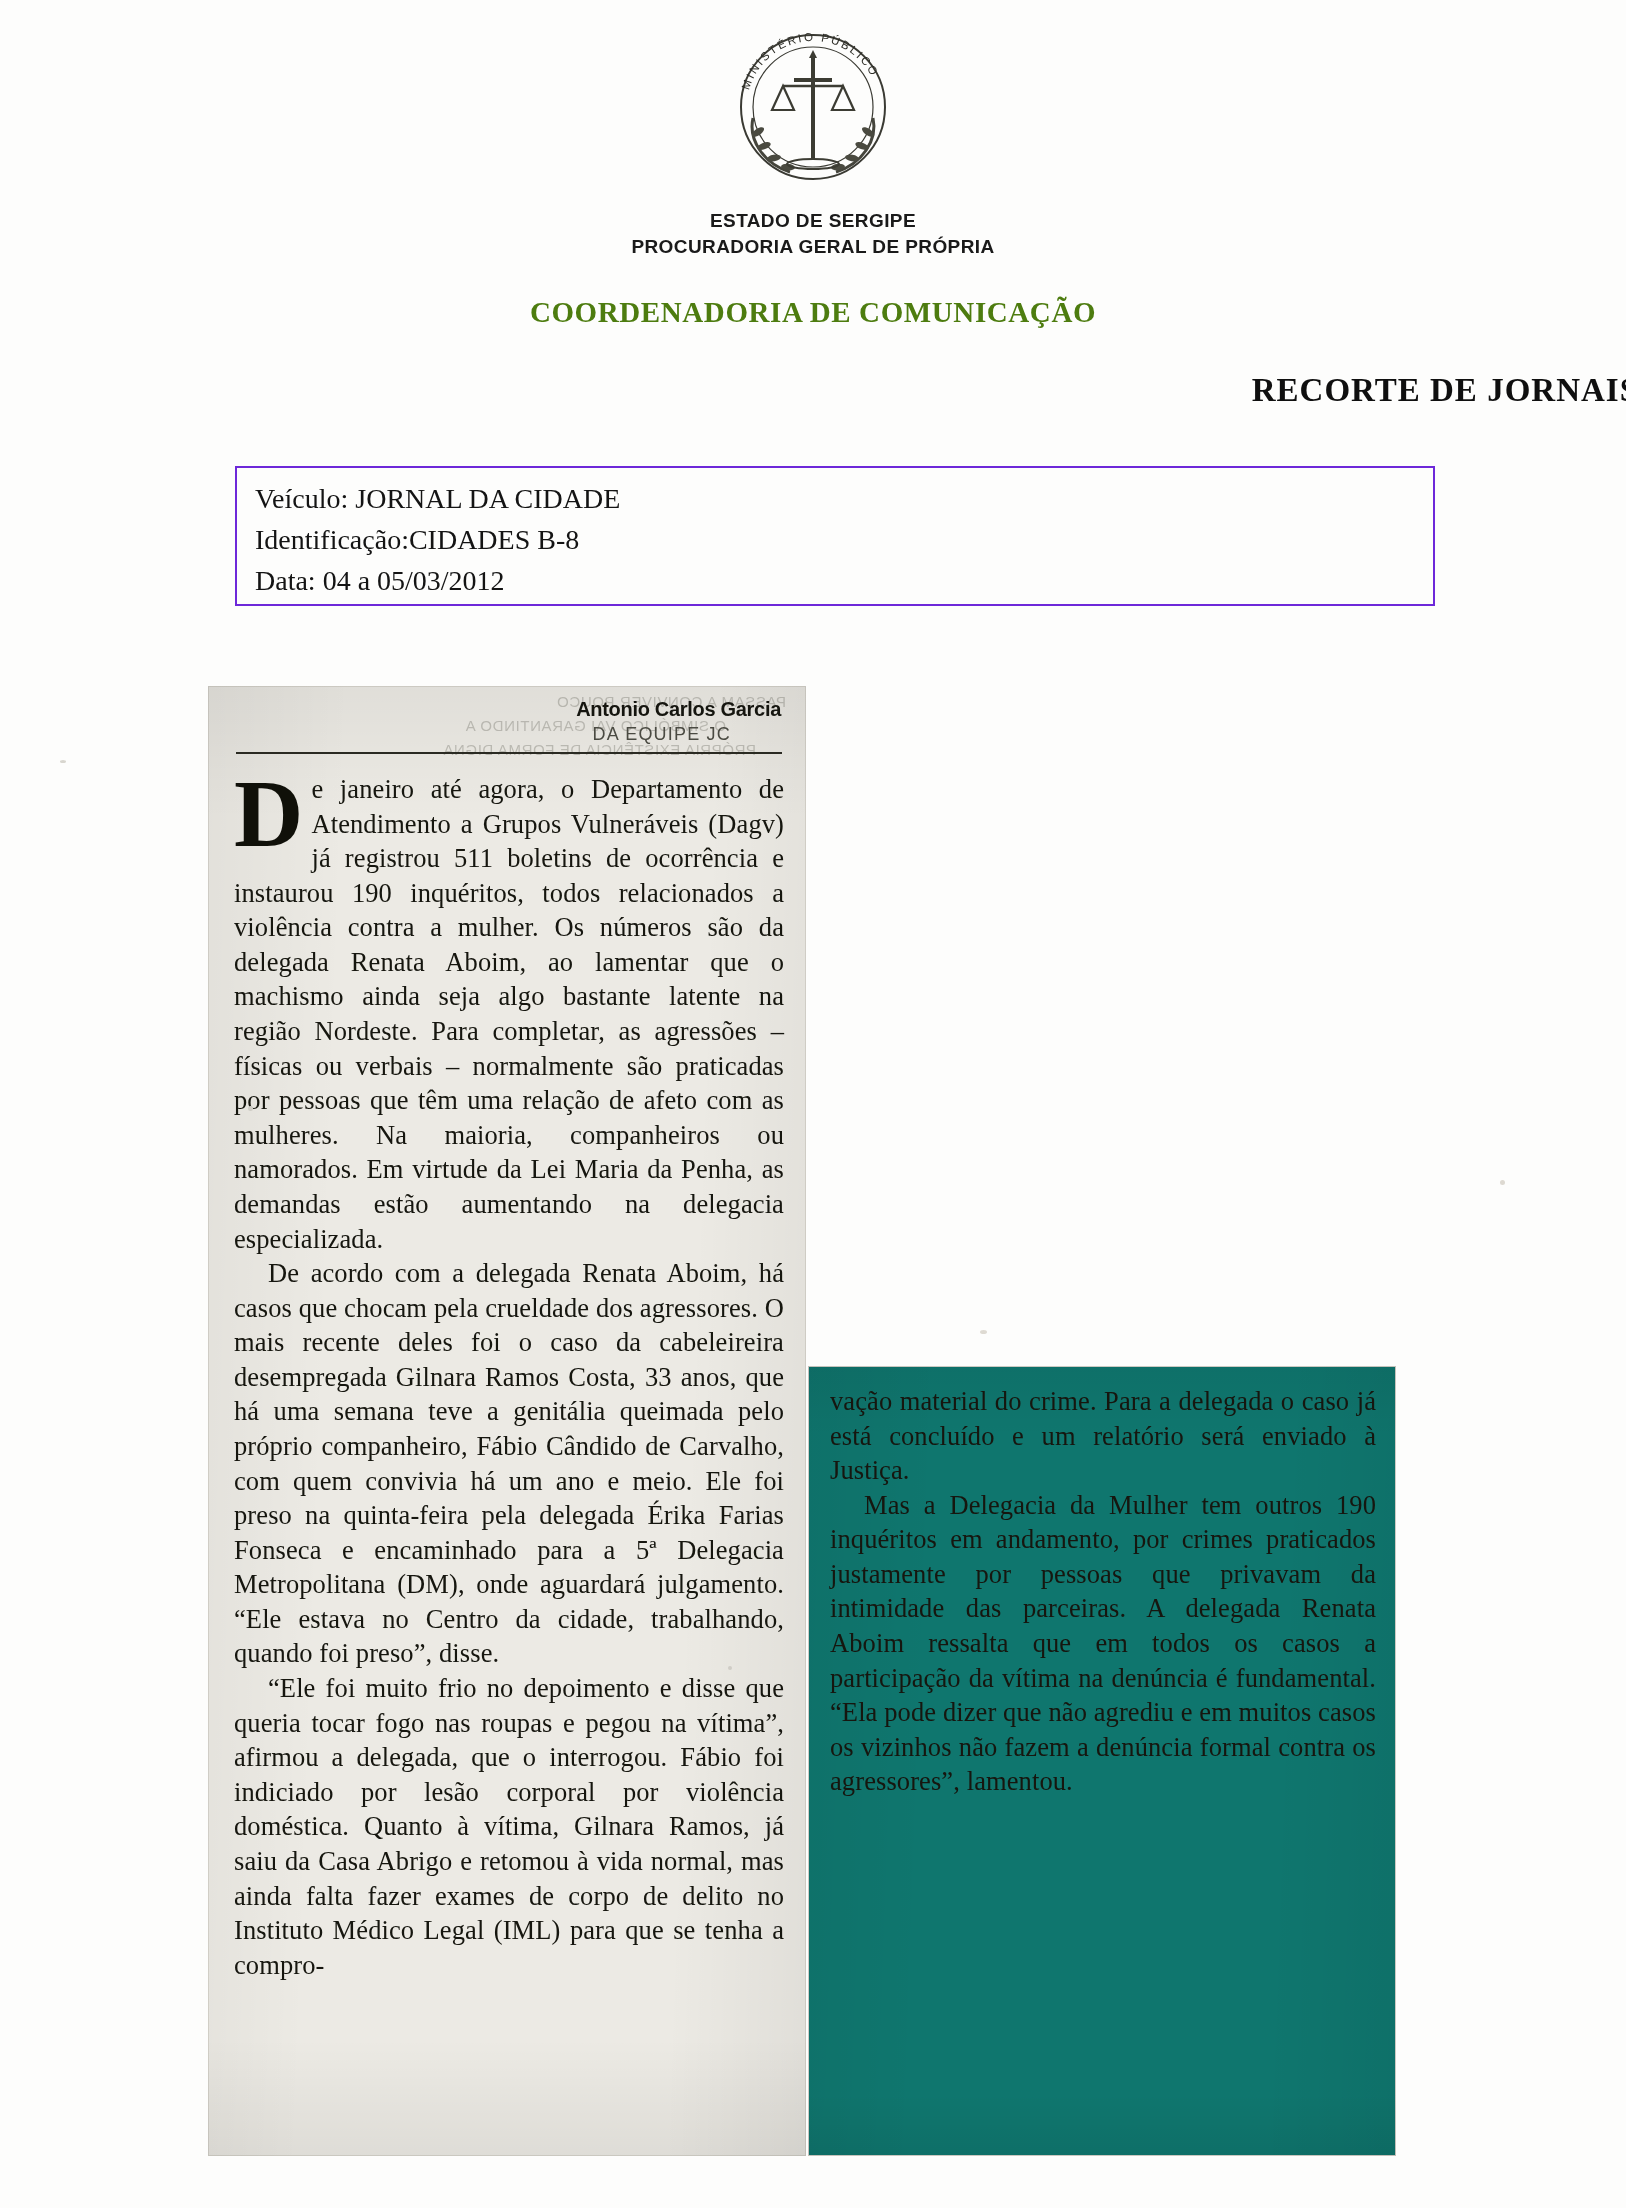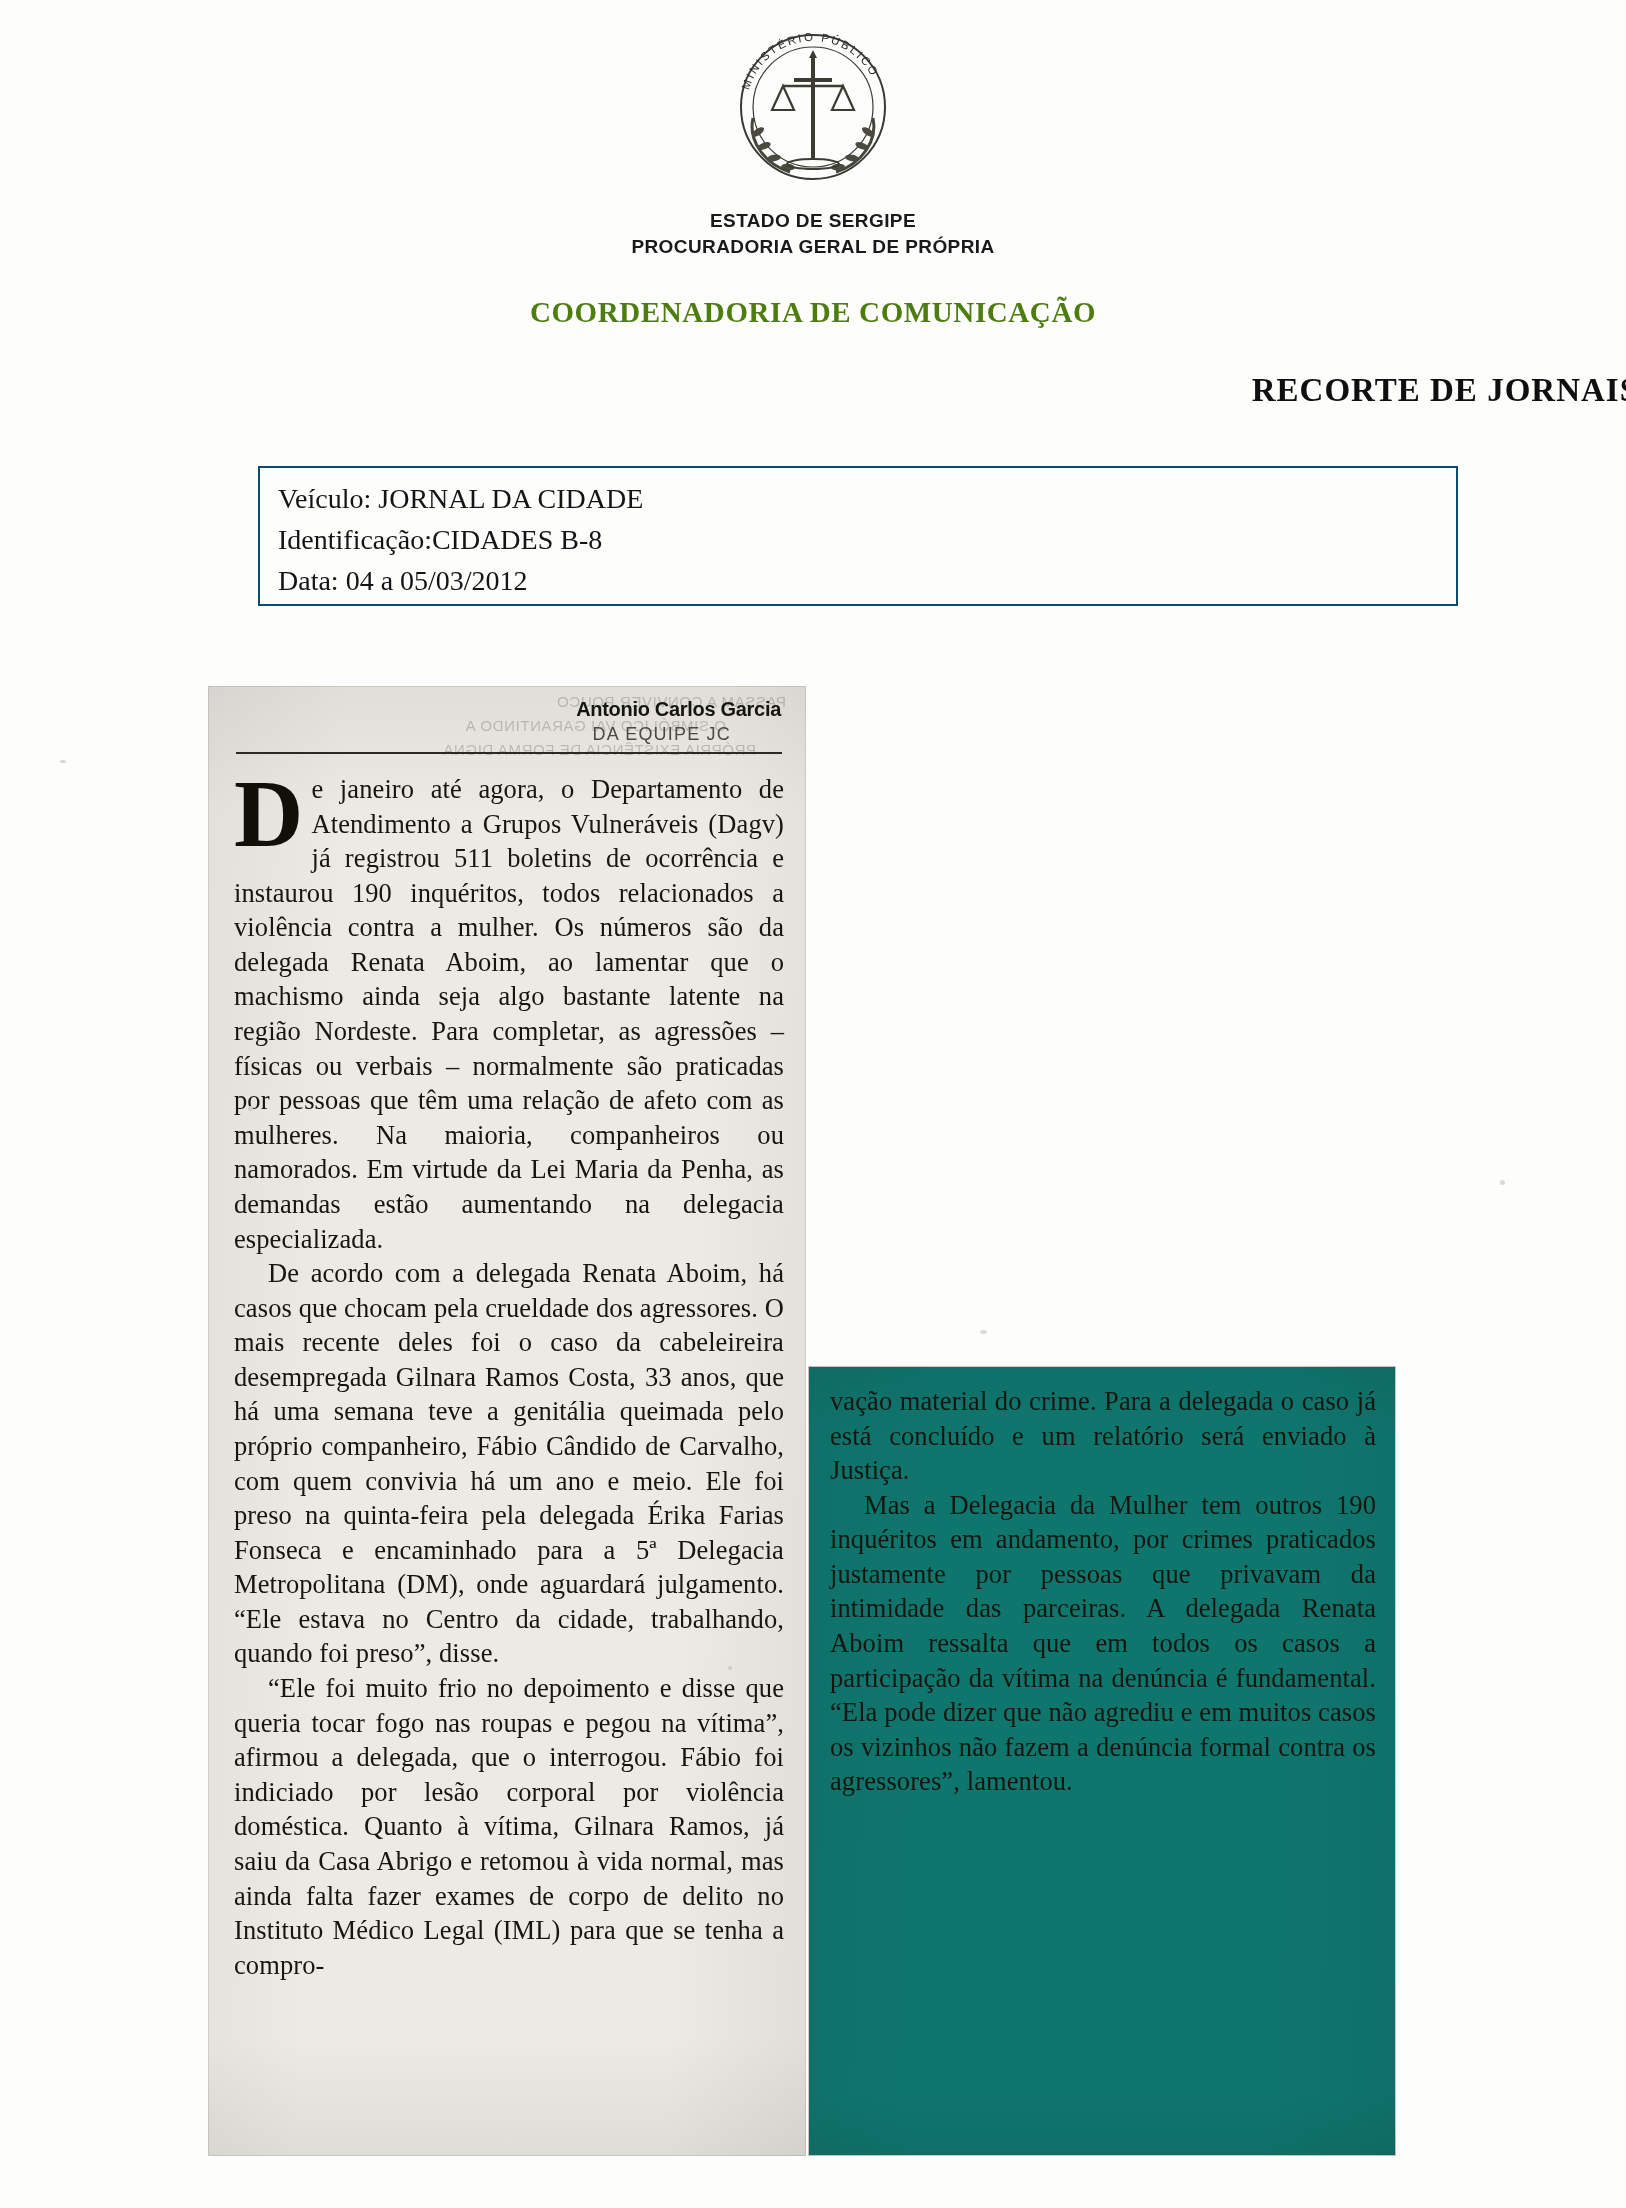--- a/index.html
+++ b/index.html
@@ -75,24 +75,24 @@
     font-size: 33px;
     letter-spacing: 1px;
     color: #0f0f0f;
     margin-left: 13px;
   }
 
   
   .info-box {
     position: absolute;
     top: 466px;
-    left: 258px;
+    left: 235px;
     width: 1200px;
     height: 140px;
-    border: 2px solid #0c4a6e;
+    border: 2px solid #6d28d9;
     box-sizing: border-box;
     padding: 10px 0 0 18px;
   }
   .info-line {
     font-family: "Liberation Serif", serif;
     font-size: 28px;
     line-height: 1.47;
     color: #141414;
     white-space: pre;
   }

